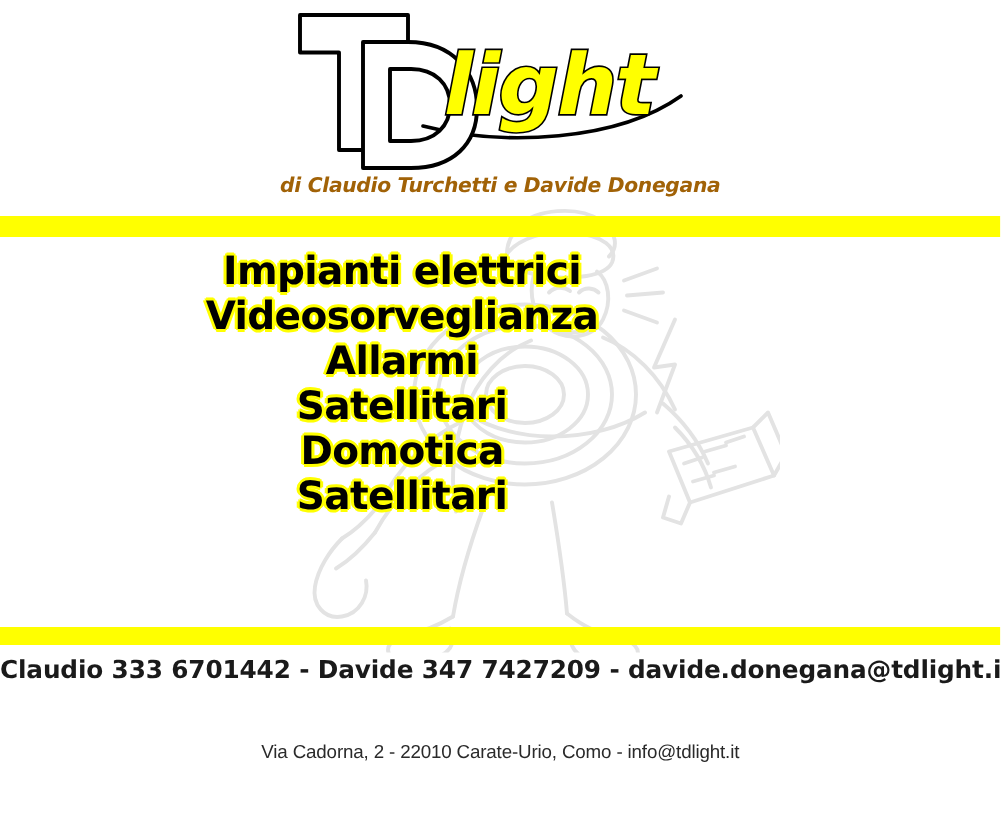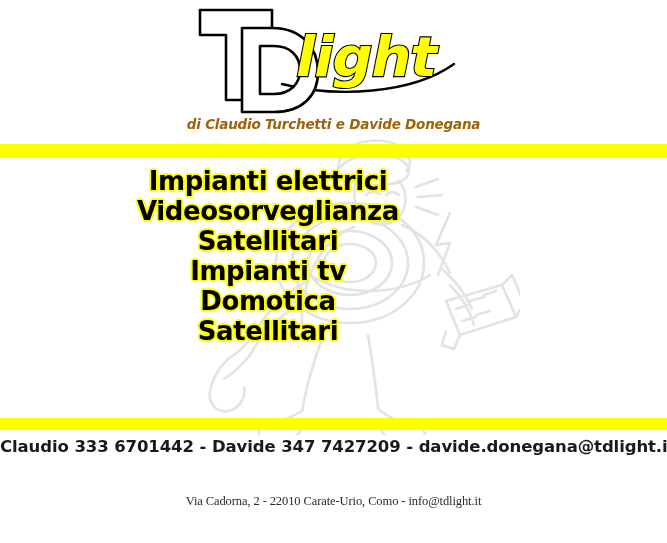--- a/index.html
+++ b/index.html
@@ -118,21 +118,21 @@
     letter-spacing: -0.1px;
     white-space: nowrap;
     z-index: 4;
   }
   #contact-address {
     position: absolute;
     left: 0;
     top: 494px;
     width: 667px;
     text-align: center;
-    font-family: Liberation Serif, serif;
+    font-family: Liberation Sans, sans-serif;
     font-weight: 400;
     font-size: 12.5px;
     color: #2a2a2a;
     letter-spacing: -0.1px;
     white-space: nowrap;
     z-index: 4;
   }
 </style>
 </head>
 <body>
@@ -211,22 +211,22 @@
 
     <div id="tagline">di Claudio Turchetti e Davide Donegana</div>
   </div>
 
   <div class="rule" id="rule-top"></div>
   <div class="rule" id="rule-bottom"></div>
 
   <div id="services">
     <div class="service-line">Impianti elettrici</div>
     <div class="service-line">Videosorveglianza</div>
+    <div class="service-line">Allarmi</div>
     <div class="service-line">Satellitari</div>
-    <div class="service-line">Impianti tv</div>
     <div class="service-line">Domotica</div>
     <div class="service-line">Satellitari</div>
   </div>
 
   <div id="contact-primary">Claudio  333 6701442 - Davide  347 7427209 - davide.donegana@tdlight.it</div>
 
   <div id="contact-address">Via Cadorna, 2 - 22010 Carate-Urio, Como - info@tdlight.it</div>
 
 </div>
 

